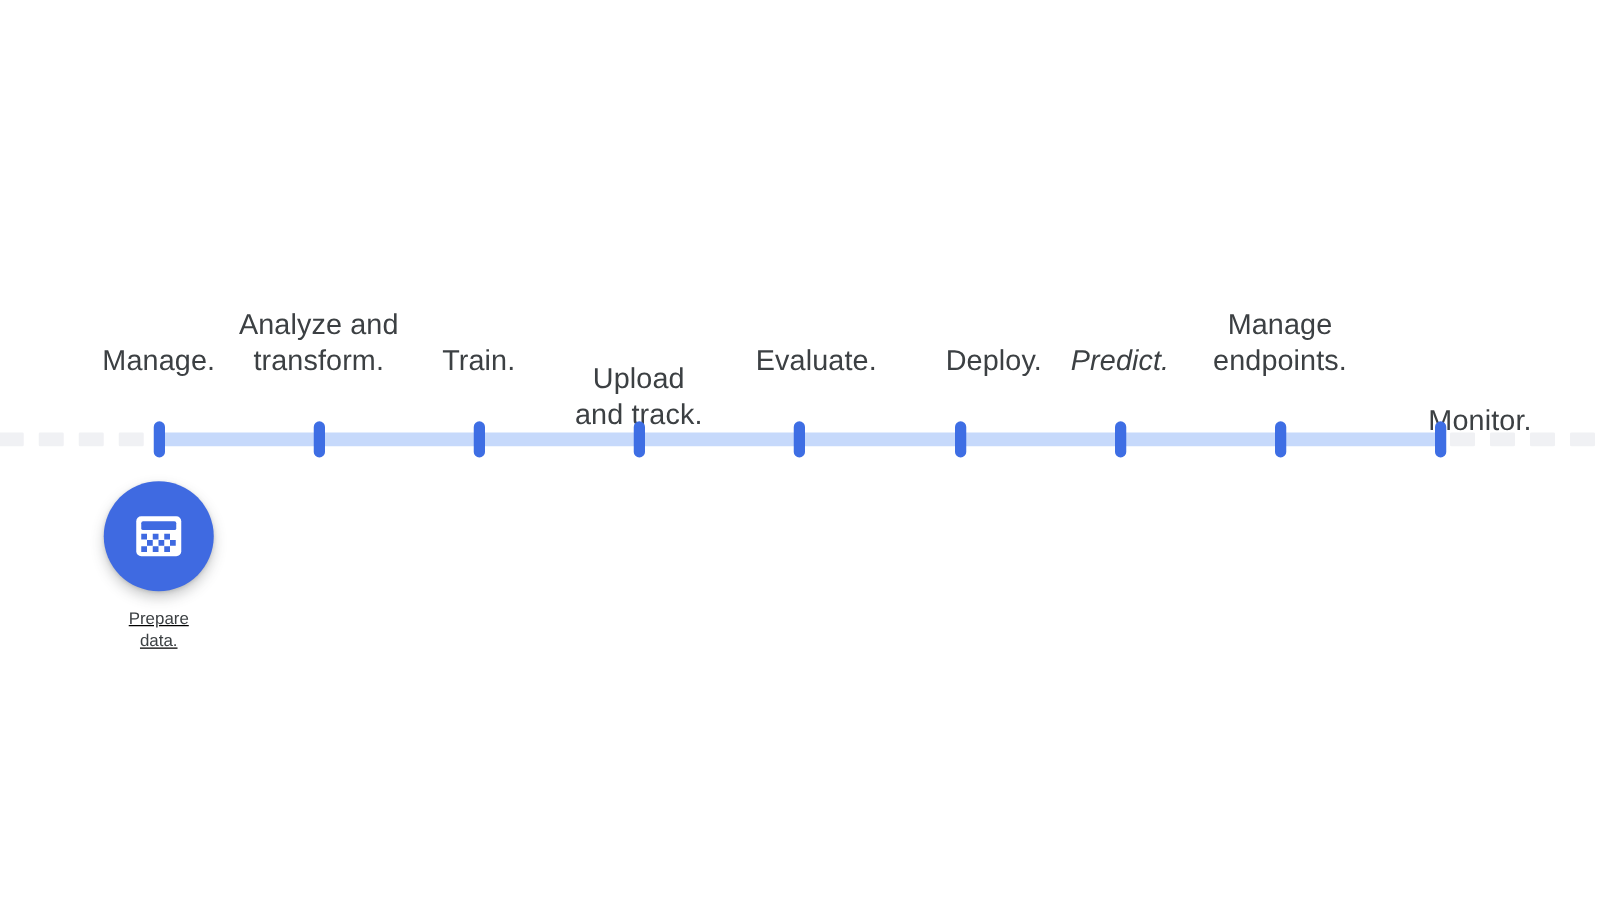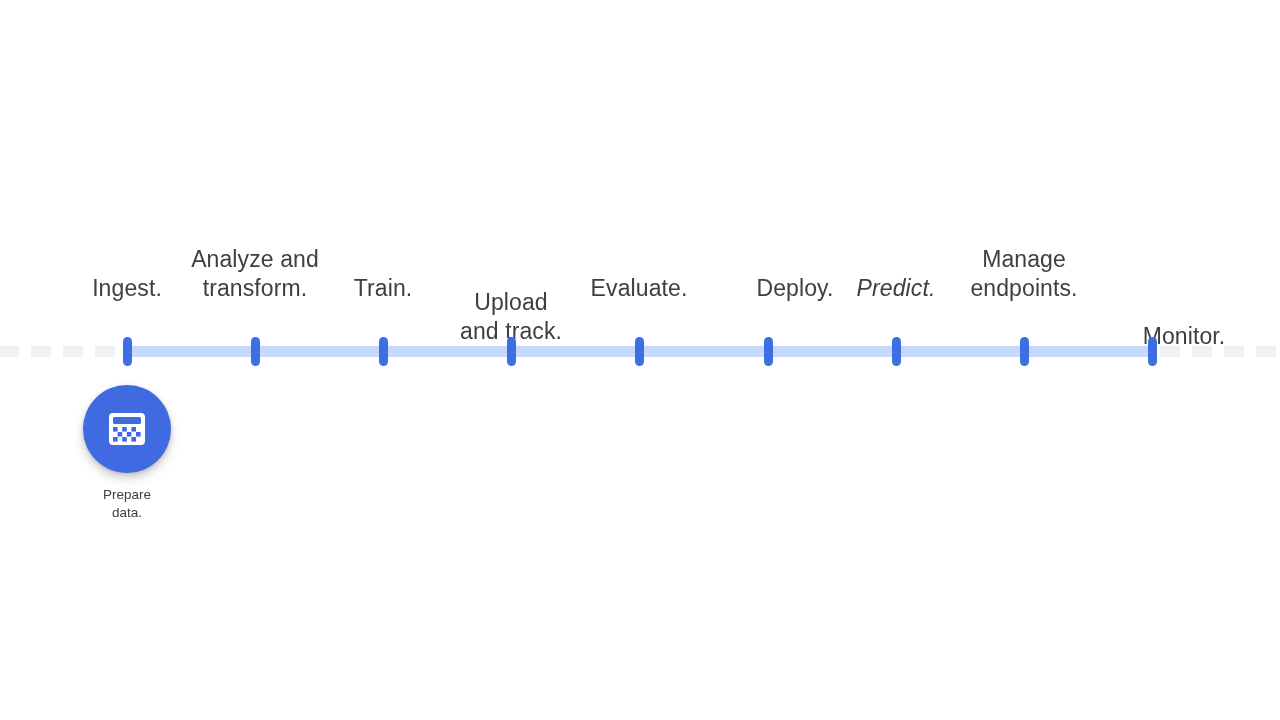--- a/index.html
+++ b/index.html
@@ -114,34 +114,34 @@
   }
   .node-caption .c1, .node-caption .c2 { display: block; }
 </style>
 </head>
 <body>
 
 <div id="stage">
 
   <div id="labels-layer">
       <div class="label one-line" style="left: 127px;">
-        <span class="l1">Ingest.</span>
+        <span class="l1">Manage.</span>
       </div>
       <div class="label two-line" style="left: 255px;">
         <span class="l1">Analyze and</span>
         <span class="l2">transform.</span>
       </div>
       <div class="label one-line" style="left: 383px;">
         <span class="l1">Train.</span>
       </div>
       <div class="label two-line" style="left: 511px; margin-top: 43px;">
         <span class="l1">Upload</span>
         <span class="l2">and track.</span>
       </div>
-      <div class="label one-line" style="left: 639px;">
+      <div class="label one-line" style="left: 653px;">
         <span class="l1">Evaluate.</span>
       </div>
       <div class="label one-line" style="left: 795px;">
         <span class="l1">Deploy.</span>
       </div>
       <div class="label one-line" style="left: 896px; font-style: italic;">
         <span class="l1">Predict.</span>
       </div>
       <div class="label two-line" style="left: 1024px;">
         <span class="l1">Manage</span>
@@ -166,21 +166,21 @@
       <div class="tick" style="left: 255px;"></div>
       <div class="tick" style="left: 383px;"></div>
       <div class="tick" style="left: 511px;"></div>
       <div class="tick" style="left: 639px;"></div>
       <div class="tick" style="left: 768px;"></div>
       <div class="tick" style="left: 896px;"></div>
       <div class="tick" style="left: 1024px;"></div>
       <div class="tick" style="left: 1152px;"></div>
     </div>
 
-  <div class="node" id="prepare-node" style="left: 127px;">
+  <div class="node" id="prepare-node" style="left: 127px; text-decoration: underline;">
     <div class="node-circle">
       <span>
         <svg width="42" height="42" viewBox="0 0 42 42" aria-hidden="true">
 
           <rect x="3" y="5" width="36" height="32" rx="4" ry="4" fill="#ffffff"></rect>
 
           <rect x="7" y="9" width="28" height="7" rx="1.5" ry="1.5" fill="#3f6ae1"></rect>
 
           <rect x="7" y="19" width="4.6" height="4.6" fill="#3f6ae1"></rect>
           <rect x="16.2" y="19" width="4.6" height="4.6" fill="#3f6ae1"></rect>

